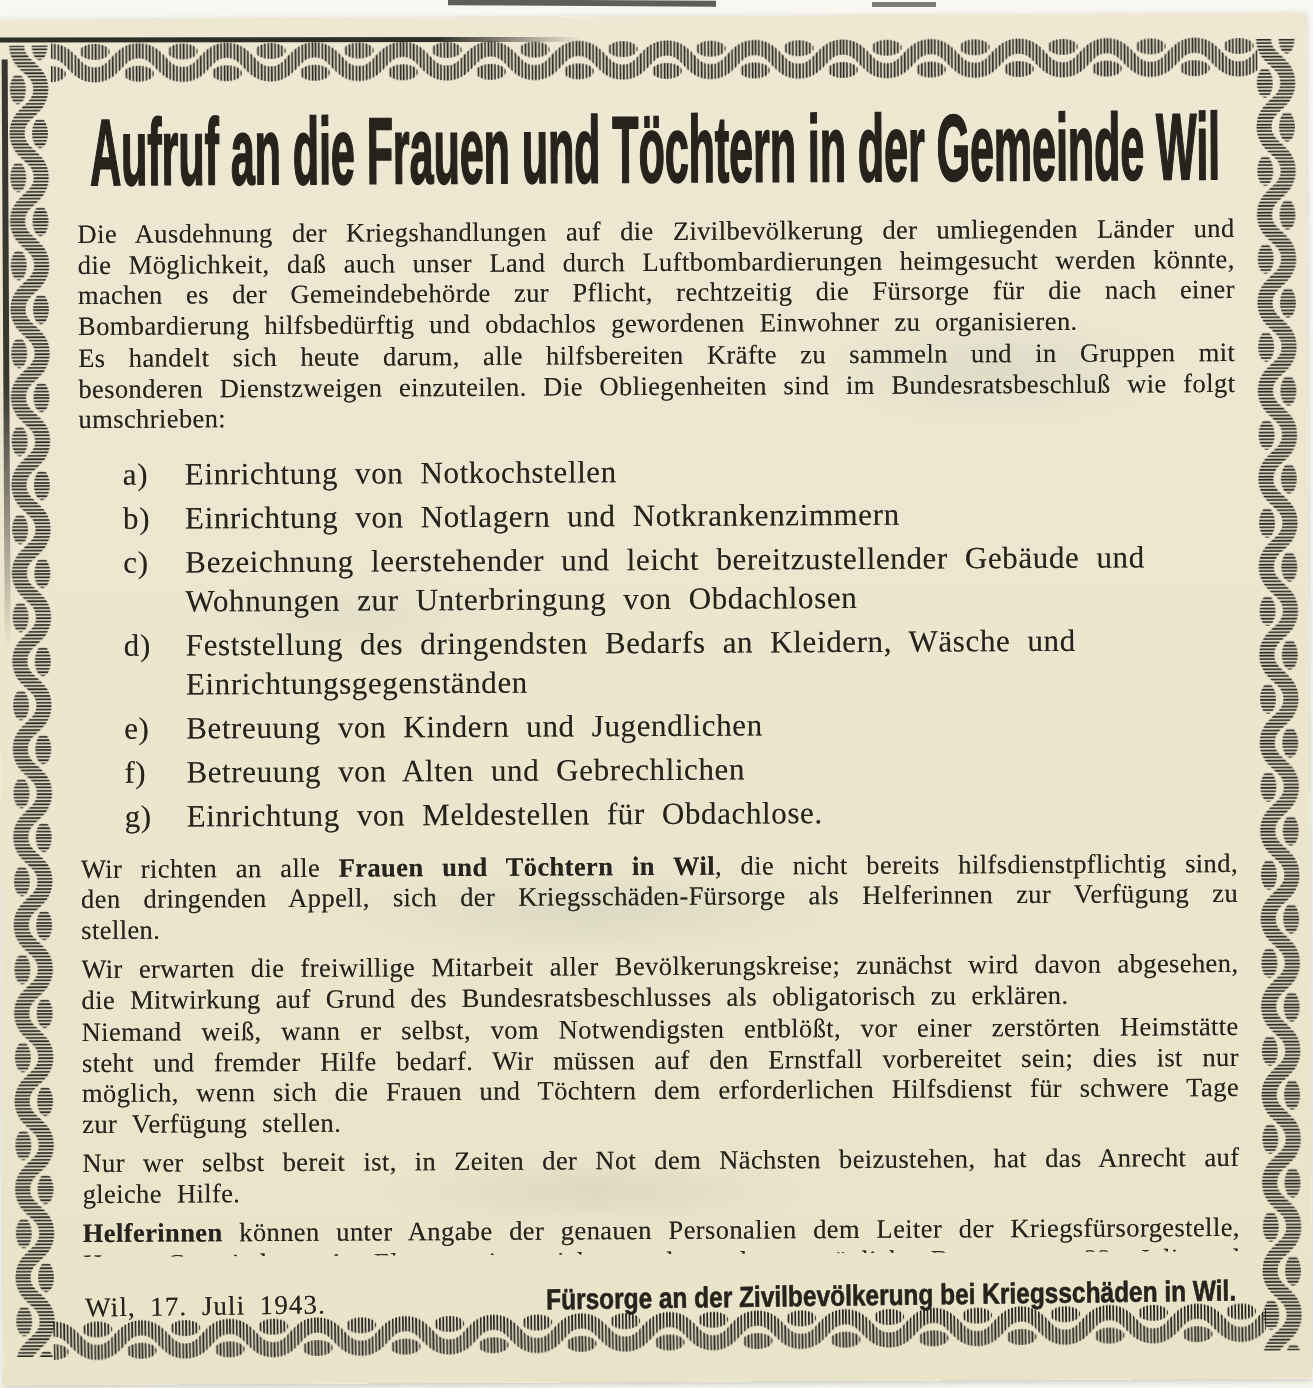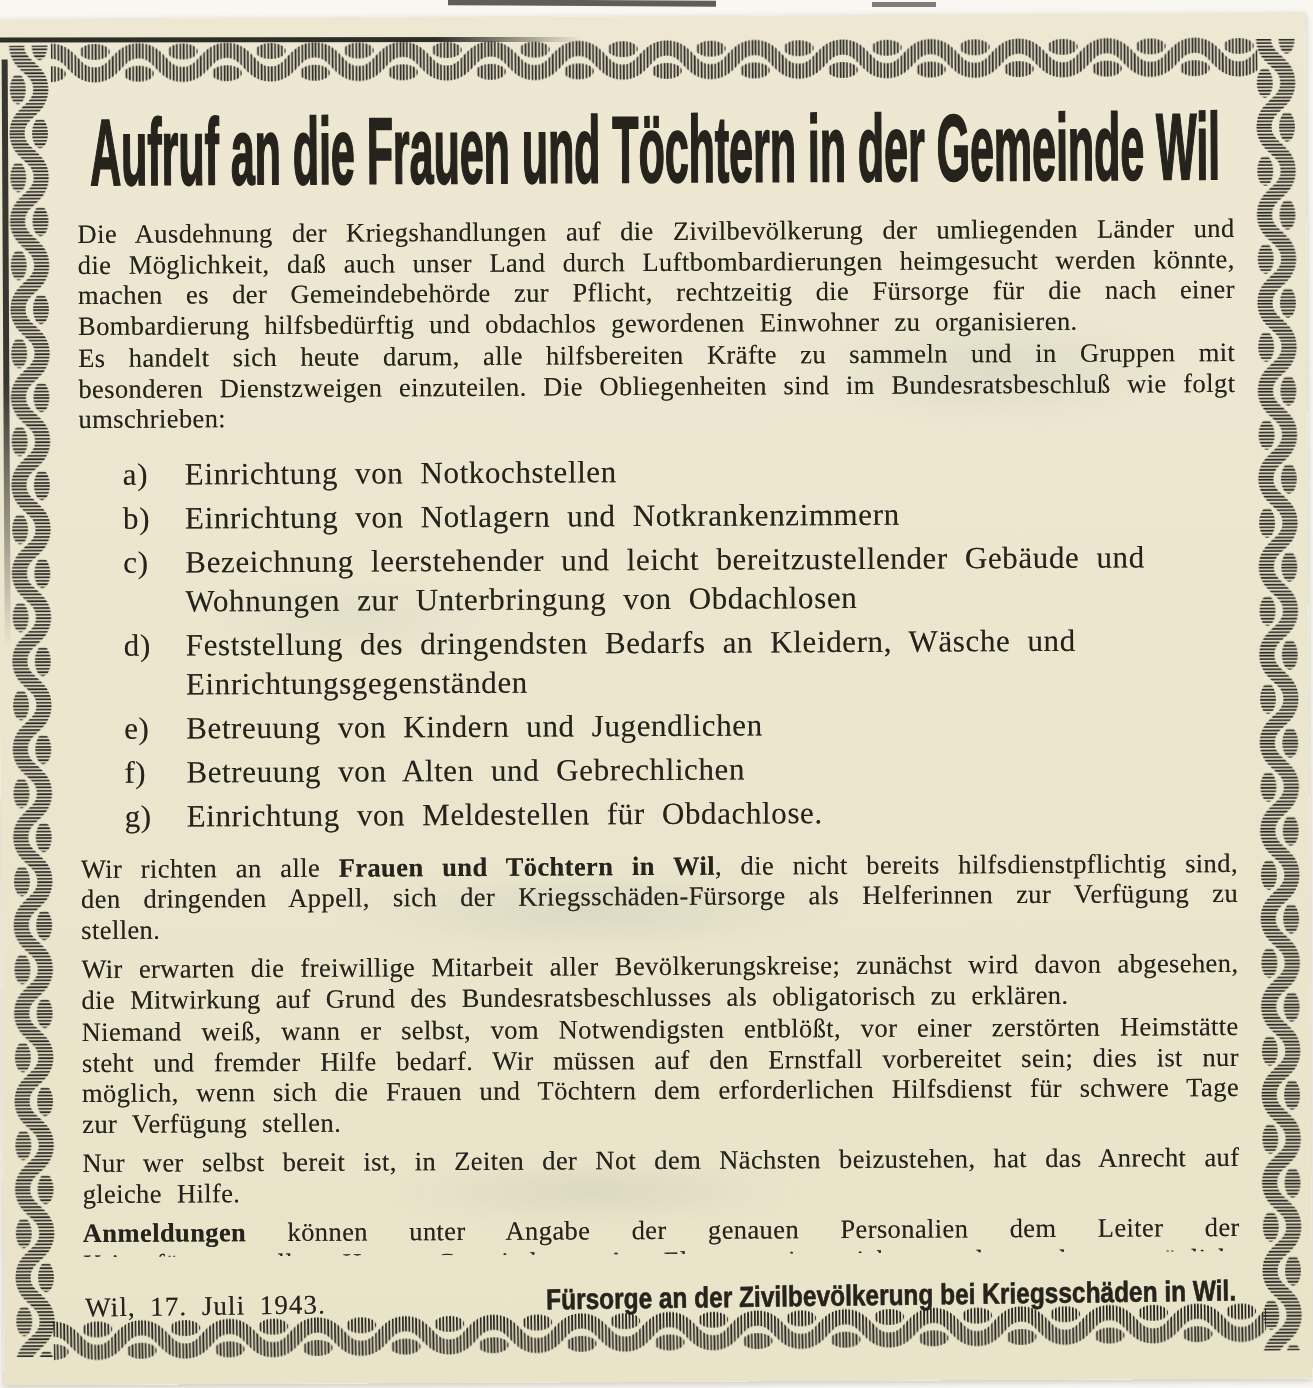--- a/index.html
+++ b/index.html
@@ -167,21 +167,21 @@
         <span class="duty-text">Einrichtung von Meldestellen für Obdachlose.</span>
       </div>
     </div>
 
     <p class="para"><span>Wir richten an alle </span><span class="emph">Frauen und Töchtern in Wil</span><span>, die nicht bereits hilfsdienstpflichtig sind, den dringenden Appell, sich der Kriegsschäden-Fürsorge als Helferinnen zur Verfügung zu stellen.</span></p>
 
     <p class="para tight">Wir erwarten die freiwillige Mitarbeit aller Bevölkerungskreise; zunächst wird davon abgesehen, die Mitwirkung auf Grund des Bundesratsbeschlusses als obligatorisch zu erklären.</p>
     <p class="para">Niemand weiß, wann er selbst, vom Notwendigsten entblößt, vor einer zerstörten Heimstätte steht und fremder Hilfe bedarf. Wir müssen auf den Ernstfall vorbereitet sein; dies ist nur möglich, wenn sich die Frauen und Töchtern dem erforderlichen Hilfsdienst für schwere Tage zur Verfügung stellen.</p>
     <p class="para">Nur wer selbst bereit ist, in Zeiten der Not dem Nächsten beizustehen, hat das Anrecht auf gleiche Hilfe.</p>
 
-    <p class="para"><span class="emph">Anmeldungen</span><span> können unter Angabe der genauen Personalien dem Leiter der Kriegsfürsorgestelle, Herrn Gemeinderat A. Elsener eingereicht werden oder persönlich: Donnerstag, 22. Juli und Freitag, 23. Juli 1943, abends von 6 – 8 Uhr, im Rathaus-Nebengebäude, Zimmer 1.</span></p>
+    <p class="para"><span class="emph">Helferinnen</span><span> können unter Angabe der genauen Personalien dem Leiter der Kriegsfürsorgestelle, Herrn Gemeinderat A. Elsener eingereicht werden oder persönlich: Donnerstag, 22. Juli und Freitag, 23. Juli 1943, abends von 6 – 8 Uhr, im Rathaus-Nebengebäude, Zimmer 1.</span></p>
 
   </div>
 
   <div class="footer-row">
     <div class="dateline">Wil, 17. Juli 1943.</div>
     <div class="signature-wrap">
       <svg width="700" height="38" viewBox="0 0 700 38">
         <text x="698" y="28" text-anchor="end" textLength="690" lengthAdjust="spacingAndGlyphs" font-family="Liberation Sans, sans-serif" font-weight="bold" font-size="29" fill="#26231c" stroke="#26231c" stroke-width="0.6">Fürsorge an der Zivilbevölkerung bei Kriegsschäden in Wil.</text>
       </svg>
     </div>

